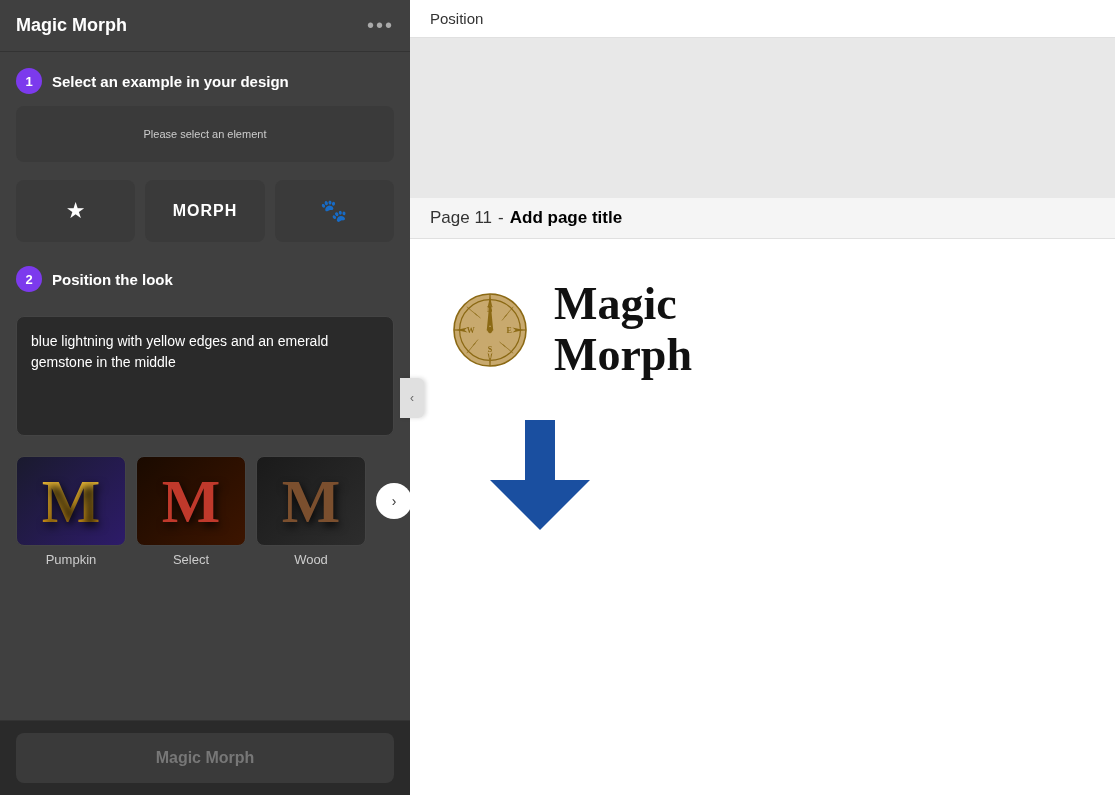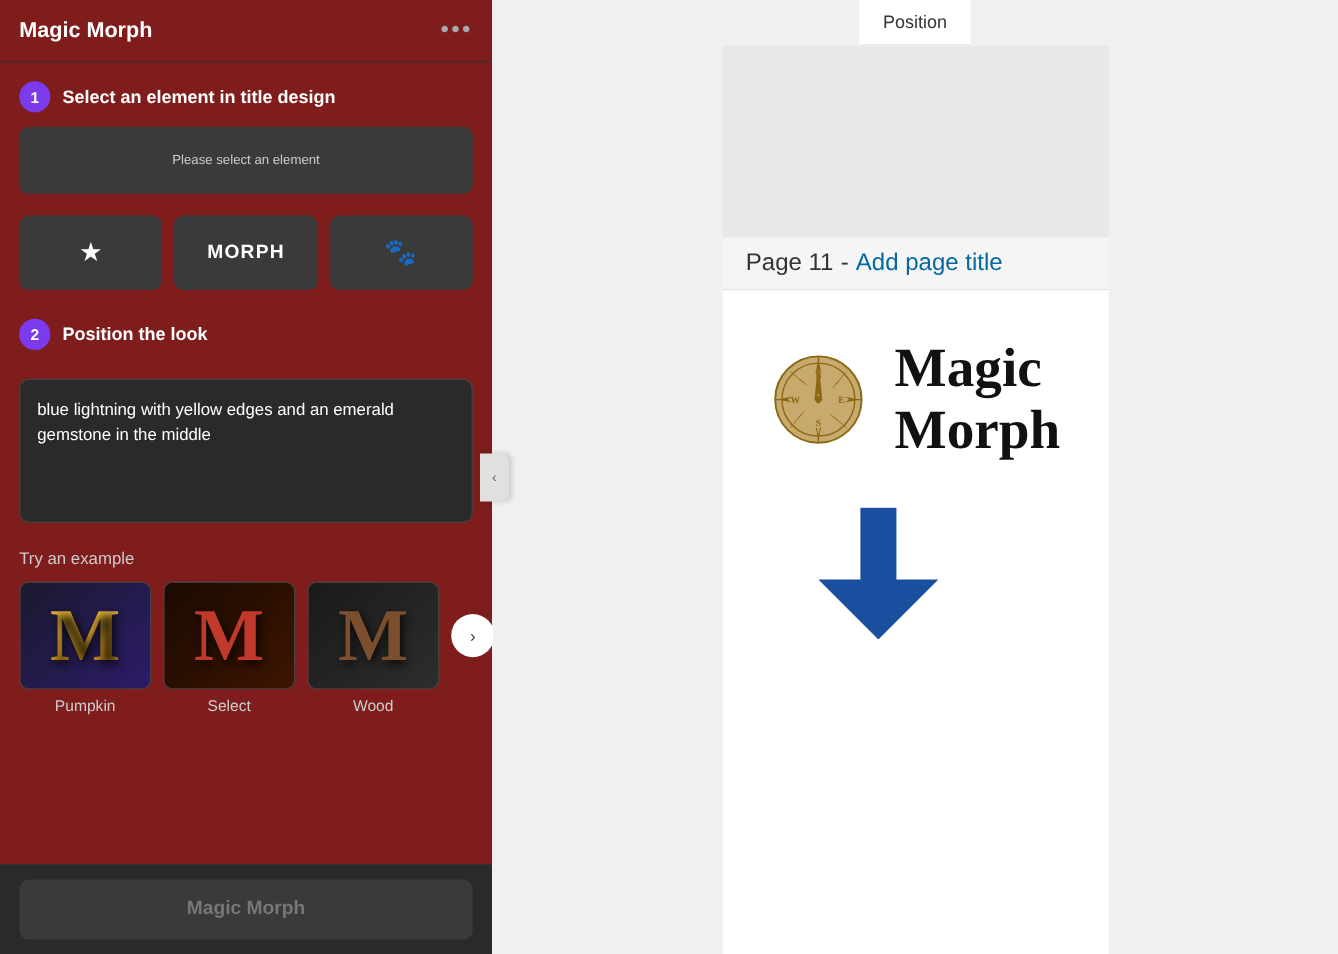--- a/index.html
+++ b/index.html
@@ -2,21 +2,21 @@
 <html><head>
   <meta charset="utf-8">
   <style>
     * { box-sizing: border-box; margin: 0; padding: 0; }
     body { font-family: -apple-system, BlinkMacSystemFont, 'Segoe UI', sans-serif; display: flex; width: 1115px; height: 795px; overflow: hidden; background: #fff; }
 
     
     #left-panel {
       width: 410px;
       min-width: 410px;
-      background: #7f1d1d;
+      background: #404040;
       color: #fff;
       display: flex;
       flex-direction: column;
       height: 100%;
       position: relative;
     }
 
     #panel-header {
       display: flex;
       align-items: center;
@@ -239,21 +239,20 @@
       font-size: 12px;
       box-shadow: 2px 0 4px rgba(0,0,0,0.15);
     }
 
     
     #right-panel {
       flex: 1;
       background: #f0f0f0;
       display: flex;
       flex-direction: column;
-      align-items: center;
     }
 
     #right-header {
       background: #fff;
       border-bottom: 1px solid #e0e0e0;
       padding: 10px 20px;
       font-size: 15px;
       color: #333;
     }
 
@@ -270,32 +269,33 @@
       width: 100%;
       height: 160px;
       background: #e8e8e8;
       flex-shrink: 0;
     }
 
     #page-info-bar {
       width: 100%;
       background: #f5f5f5;
       padding: 10px 20px;
-      font-size: 20px;
+      font-size: 17px;
       color: #333;
       display: flex;
       align-items: center;
       gap: 6px;
       border-bottom: 1px solid #e0e0e0;
     }
 
     #page-info-bar .add-title-link {
-      color: #0369a1;
+      color: #000000;
       cursor: pointer;
       text-decoration: none;
+      font-weight: bold;
     }
 
     #canvas-white {
       background: #fff;
       flex: 1;
       width: 100%;
       display: flex;
       flex-direction: column;
       align-items: flex-start;
       padding: 40px 40px;
@@ -333,21 +333,21 @@
 <div id="left-panel">
   <div id="panel-header">
     <span id="panel-title">Magic Morph</span>
     <span id="more-icon">•••</span>
   </div>
 
   <div id="panel-content">
     
     <div class="step-row">
       <div class="step-badge">1</div>
-      <span class="step-label">Select an element in title design</span>
+      <span class="step-label">Select an example in your design</span>
     </div>
 
     <button class="select-element-btn">Please select an element</button>
 
 
     <div class="example-elements-row">
       <button class="example-element-btn">
         <span>★</span>
       </button>
       <button class="example-element-btn">
@@ -361,21 +361,20 @@
     
     <div class="describe-section">
       <div class="step-row">
         <div class="step-badge">2</div>
         <span class="step-label">Position the look</span>
       </div>
       <textarea class="describe-textarea" placeholder="Describe the look..." style="">blue lightning with yellow edges and an emerald gemstone in the middle</textarea>
     </div>
 
     
-    <div class="try-example-label">Try an example</div>
 
     <div class="example-thumbnails">
       <div class="example-thumb-item">
         <div class="example-thumb-img balloons">
           <span style="font-size:62px;font-weight:900;color:#d4a017;font-family:Georgia,serif;text-shadow:2px 4px 8px rgba(0,0,0,0.8);background:linear-gradient(180deg,#f5c842,#c8860a);-webkit-background-clip:text;-webkit-text-fill-color:transparent;">M</span>
         </div>
         <span class="thumb-label">Pumpkin</span>
       </div>
 
       <div class="example-thumb-item">

